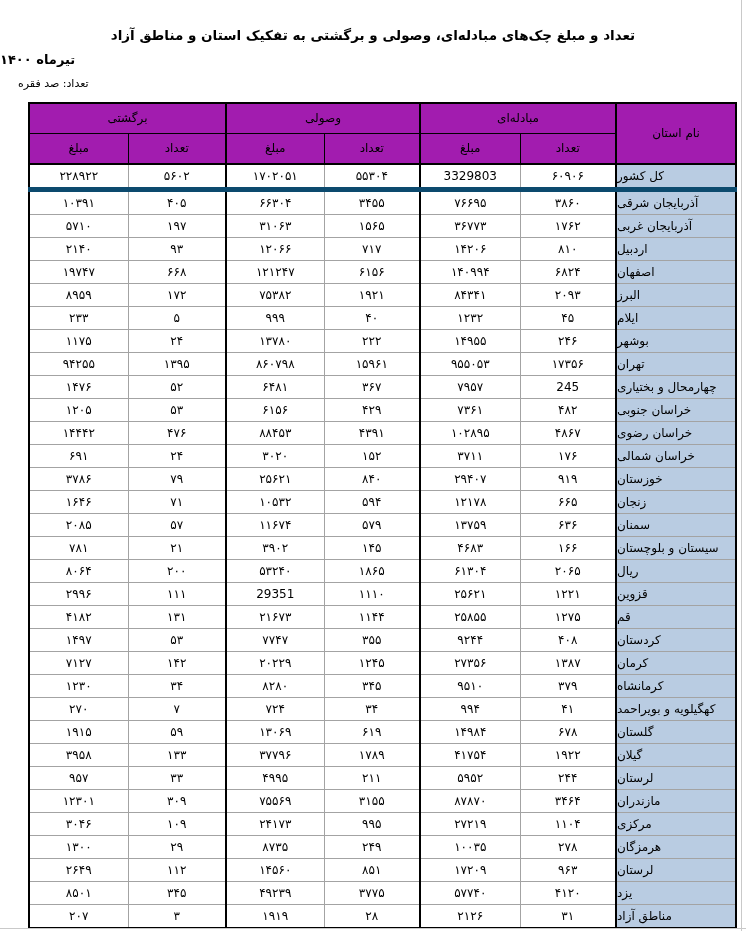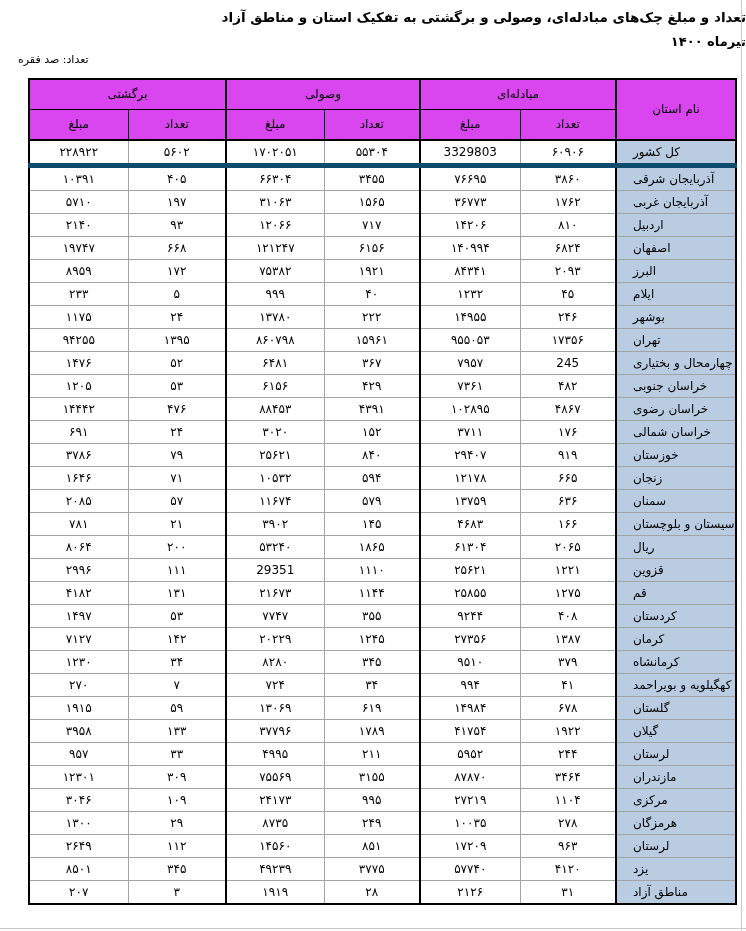--- a/index.html
+++ b/index.html
@@ -5,61 +5,61 @@
   html, body { margin: 0; padding: 0; }
   body {
     width: 746px; height: 931px;
     background: #ffffff; color: #000;
     font-family: "DejaVu Sans", sans-serif;
     direction: rtl;
     position: relative;
     overflow: hidden;
   }
   .page-title {
-    text-align: right; font-weight: bold; font-size: 13.5px;
-    padding-top: 9px; line-height: 1.3;
+    text-align: center; font-weight: bold; font-size: 13.5px;
+    padding-top: 27px; line-height: 1.3;
   }
   .page-subtitle {
-    text-align: right; font-weight: bold; font-size: 13px;
+    text-align: left; font-weight: bold; font-size: 13px;
     margin-top: 7px;
   }
-  .unit-notes { }
+  .unit-notes { margin-top: 6px; }
   .unit-note {
     direction: rtl; text-align: left;
     padding-left: 18px; font-size: 11px; line-height: 22px;
   }
   table.stats {
     border-collapse: collapse;
     table-layout: fixed;
     width: 707px;
     margin: 7px 9px 0 auto;
     border: 2.5px solid #000;
   }
   .stats th, .stats td {
     padding: 0; margin: 0;
     text-align: center; vertical-align: middle;
     font-weight: normal;
     overflow: hidden; white-space: nowrap;
   }
   .stats thead th {
-    background: #d946ef;
+    background: #a21caf;
     border: 1px solid #000;
     font-size: 12px;
     height: 29px;
   }
   .stats tbody td {
     border: 1px solid #a3a3a3;
     height: 22px;
     font-size: 12px;
     background: #fff;
   }
   .stats tbody td.name-cell {
     background: #b9cce2;
     text-align: left;
-    padding-left: 16px;
+    padding-left: 0;
     font-size: 12px;
   }
   
   .stats .name-head, .stats .gh-ex, .stats .c-ex-amount, .stats .gh-col, .stats .c-col-amount {
     border-left: 2px solid #000;
   }
   .stats tbody td.name-cell, .stats tbody td.c-ex-amount, .stats tbody td.c-col-amount {
     border-left: 2px solid #000;
   }
   

